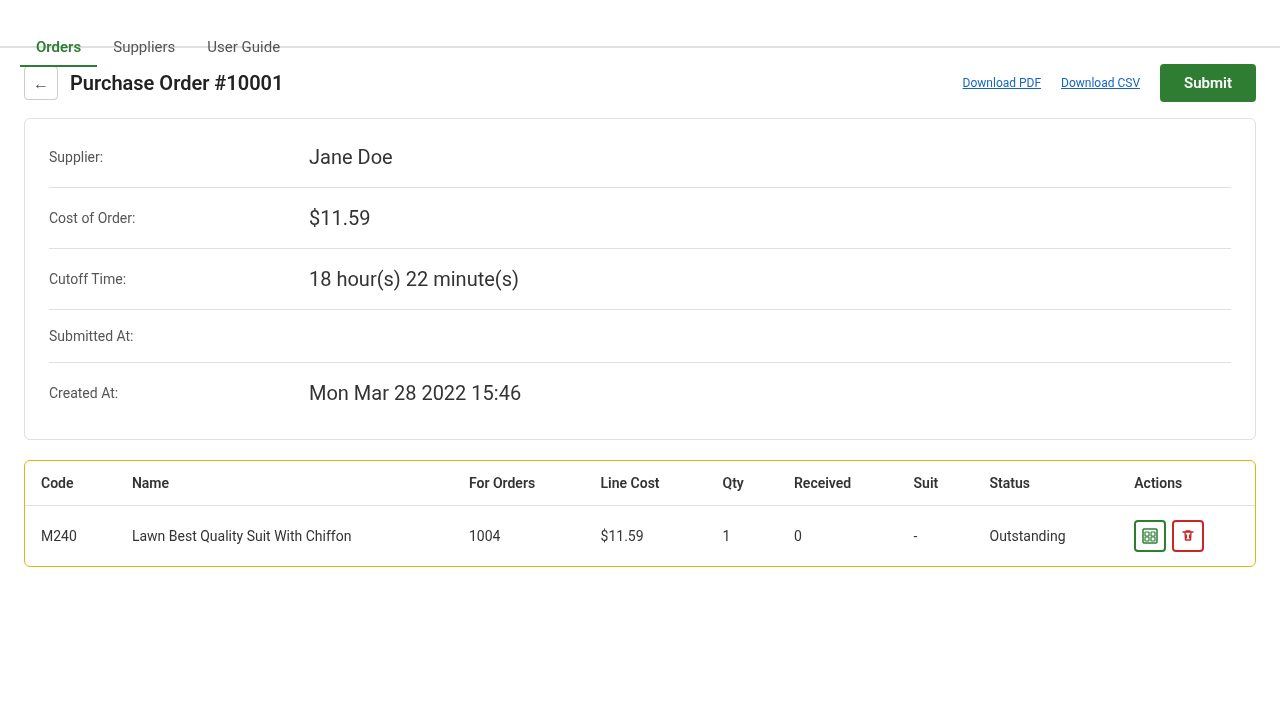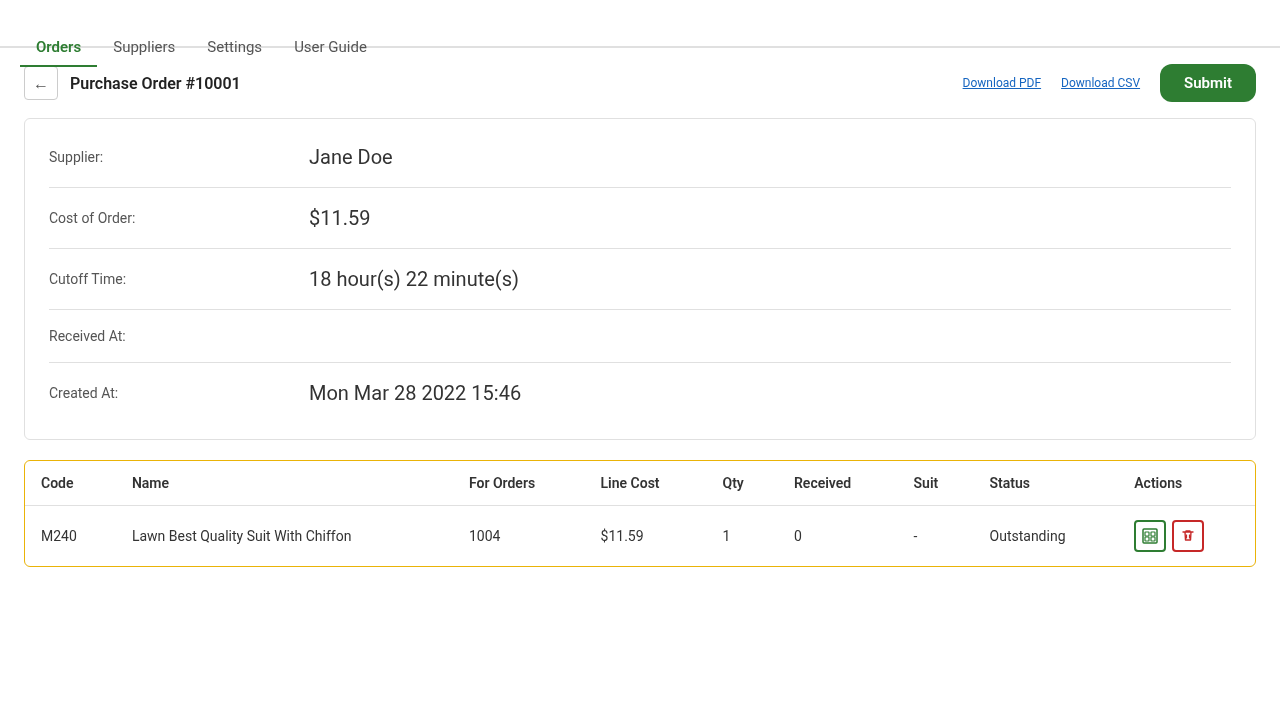--- a/index.html
+++ b/index.html
@@ -70,21 +70,21 @@
       background: #fff;
       cursor: pointer;
       display: flex;
       align-items: center;
       justify-content: center;
       font-size: 16px;
       color: #555;
     }
 
     .page-title {
-      font-size: 16px;
+      font-size: 20px;
       font-weight: 600;
       color: #222;
       flex: 1;
     }
 
     .header-actions {
       display: flex;
       align-items: center;
       gap: 20px;
     }
@@ -95,21 +95,21 @@
       background: none;
       border: none;
       cursor: pointer;
       font-size: 12px;
     }
 
     .submit-btn {
       background: #2e7d32;
       color: #fff;
       border: none;
-      border-radius: 12px;
+      border-radius: 4px;
       padding: 10px 24px;
       font-size: 15px;
       font-weight: 600;
       cursor: pointer;
     }
 
     
     .card {
       margin: 0 24px 20px 24px;
       border: 1px solid #e0e0e0;
@@ -211,21 +211,20 @@
       gap: 6px;
       align-items: center;
     }
   </style>
 </head>
 <body>
 
 <nav class="nav">
   <div class="nav-item active">Orders</div>
   <div class="nav-item">Suppliers</div>
-  <div class="nav-item">Settings</div>
   <div class="nav-item">User Guide</div>
 </nav>
 
 <div class="page-header">
   <button class="back-btn">←</button>
   <span class="page-title">Purchase Order #10001</span>
   <div class="header-actions">
     <button class="link-btn">Download PDF</button>
     <button class="link-btn">Download CSV</button>
     <button class="submit-btn">Submit</button>
@@ -244,21 +243,21 @@
       <span class="detail-label">Cost of Order:</span>
       <span class="detail-value">$11.59</span>
     </div>
 
     <div class="detail-row">
       <span class="detail-label">Cutoff Time:</span>
       <span class="detail-value">18 hour(s) 22 minute(s)</span>
     </div>
 
     <div class="detail-row">
-      <span class="detail-label">Received At:</span>
+      <span class="detail-label">Submitted At:</span>
       <span class="detail-value"></span>
     </div>
 
     <div class="detail-row">
       <span class="detail-label">Created At:</span>
       <span class="detail-value">Mon Mar 28 2022 15:46</span>
     </div>
 
   </div>
 </div>

